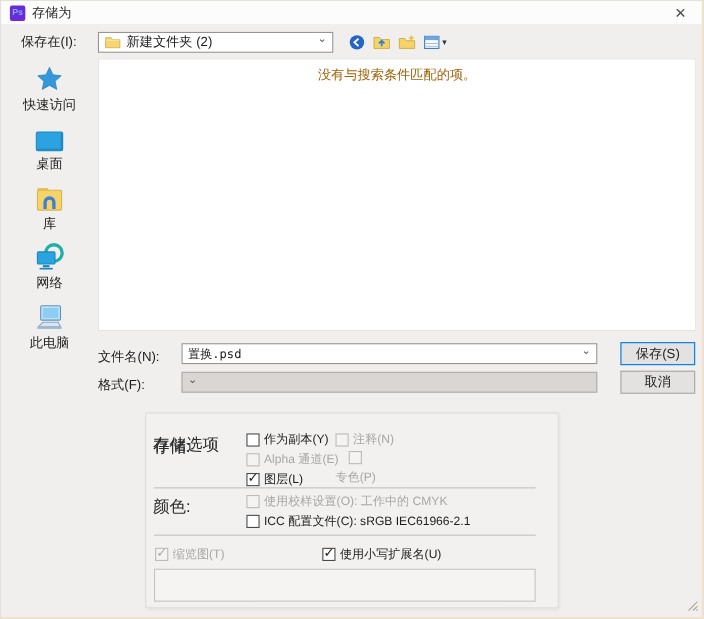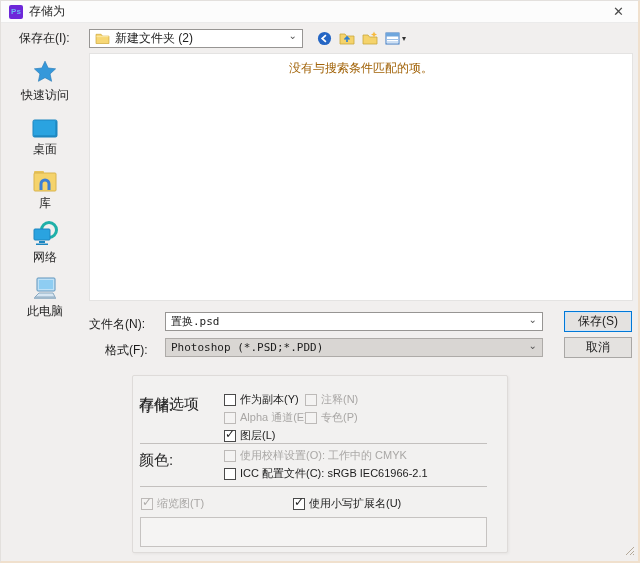--- a/index.html
+++ b/index.html
@@ -223,23 +223,22 @@
     <div class="empty-msg">没有与搜索条件匹配的项。</div>
   </div>
 
   <span class="abs field-label" style="left:88px; top:315px;">文件名(N):</span>
   <div class="abs combo combo-white" style="left:164px; top:311px; width:378px;">
     <span class="val">置换.psd</span>
     <span class="chev">⌄</span>
   </div>
   <button class="abs btn primary" style="left:563px; top:310px;">保存(S)</button>
 
-  <span class="abs field-label" style="left:104px; top:341px;">格式(F):</span>
+  <span class="abs field-label" style="left:88px; top:341px;">格式(F):</span>
   <div class="abs combo combo-gray" style="left:164px; top:337px; width:378px;">
-    <span class="val">Photoshop (*.PSD;*.PDD)</span>
     <span class="chev">⌄</span>
   </div>
   <button class="abs btn" style="left:563px; top:336px;">取消</button>
 
   <div class="options-panel">
     <span class="opt-title">存储选项</span>
 
     <span class="opt-group-label" style="left:6px; top:21px;">存储:</span>
 
     <div class="opt-cb" style="left:91px; top:16px;">
@@ -247,21 +246,21 @@
       <span class="cb-label">作为副本(Y)</span>
     </div>
     <div class="opt-cb disabled" style="left:172px; top:16px;">
       <span class="cb"></span>
       <span class="cb-label">注释(N)</span>
     </div>
     <div class="opt-cb disabled" style="left:91px; top:34px;">
       <span class="cb"></span>
       <span class="cb-label">Alpha 通道(E)</span>
     </div>
-    <div class="opt-cb disabled" style="left:172px; top:34px;">
+    <div class="opt-cb disabled" style="left:172px; top:34px;flex-direction:column;">
       <span class="cb"></span>
       <span class="cb-label">专色(P)</span>
     </div>
     <div class="opt-cb" style="left:91px; top:52px;">
       <span class="cb">
           <span class="mark">✓</span>
         </span>
       <span class="cb-label">图层(L)</span>
     </div>
 

